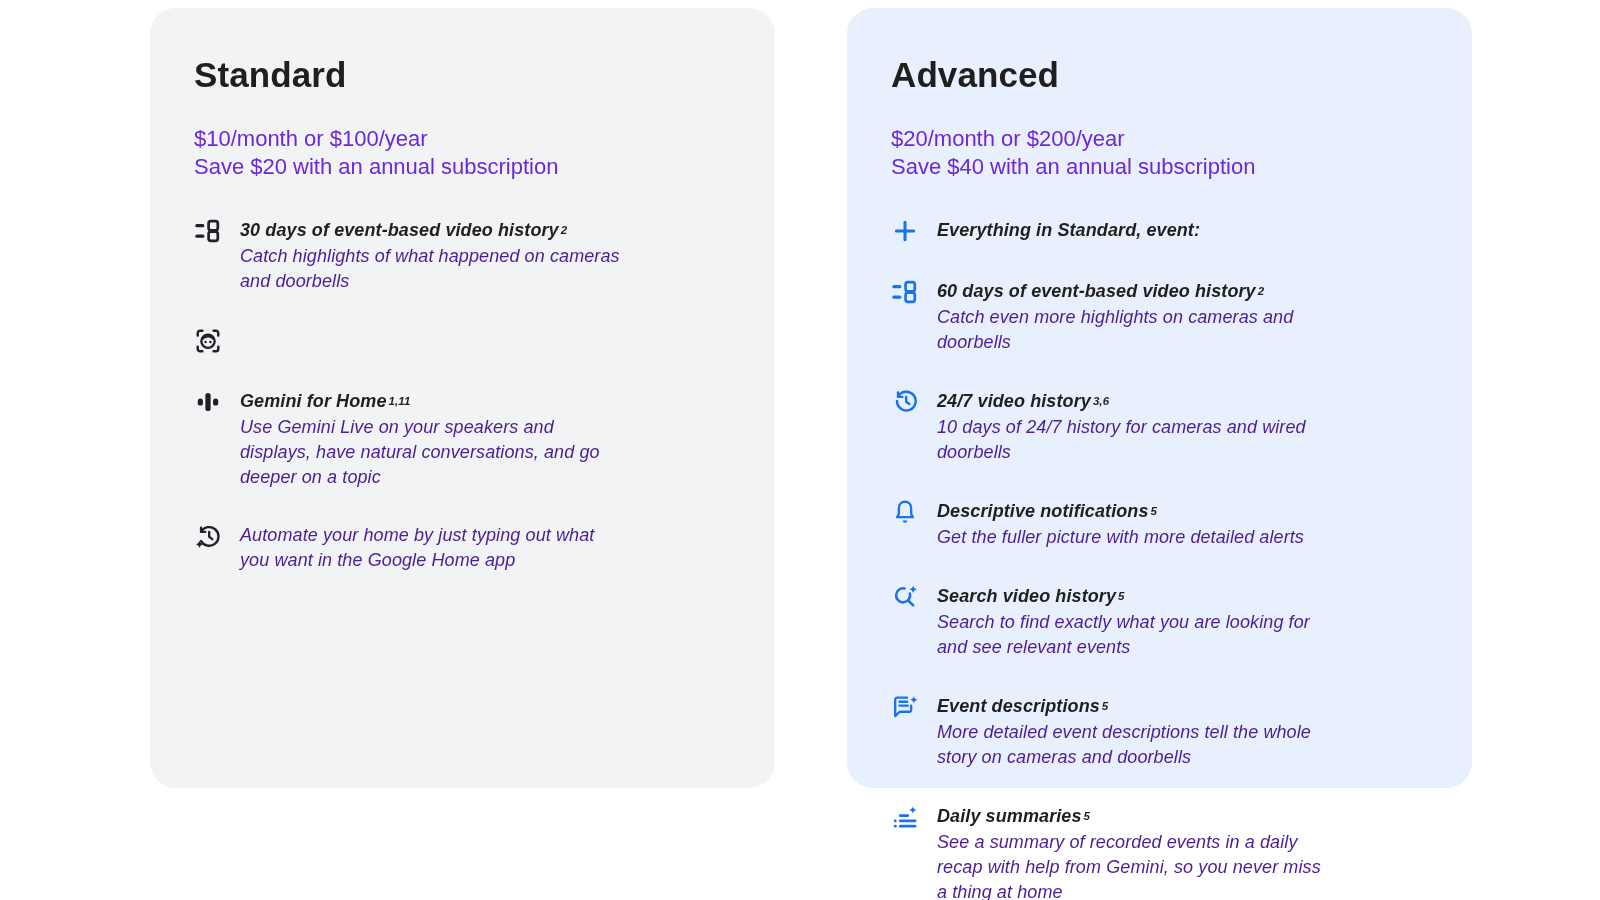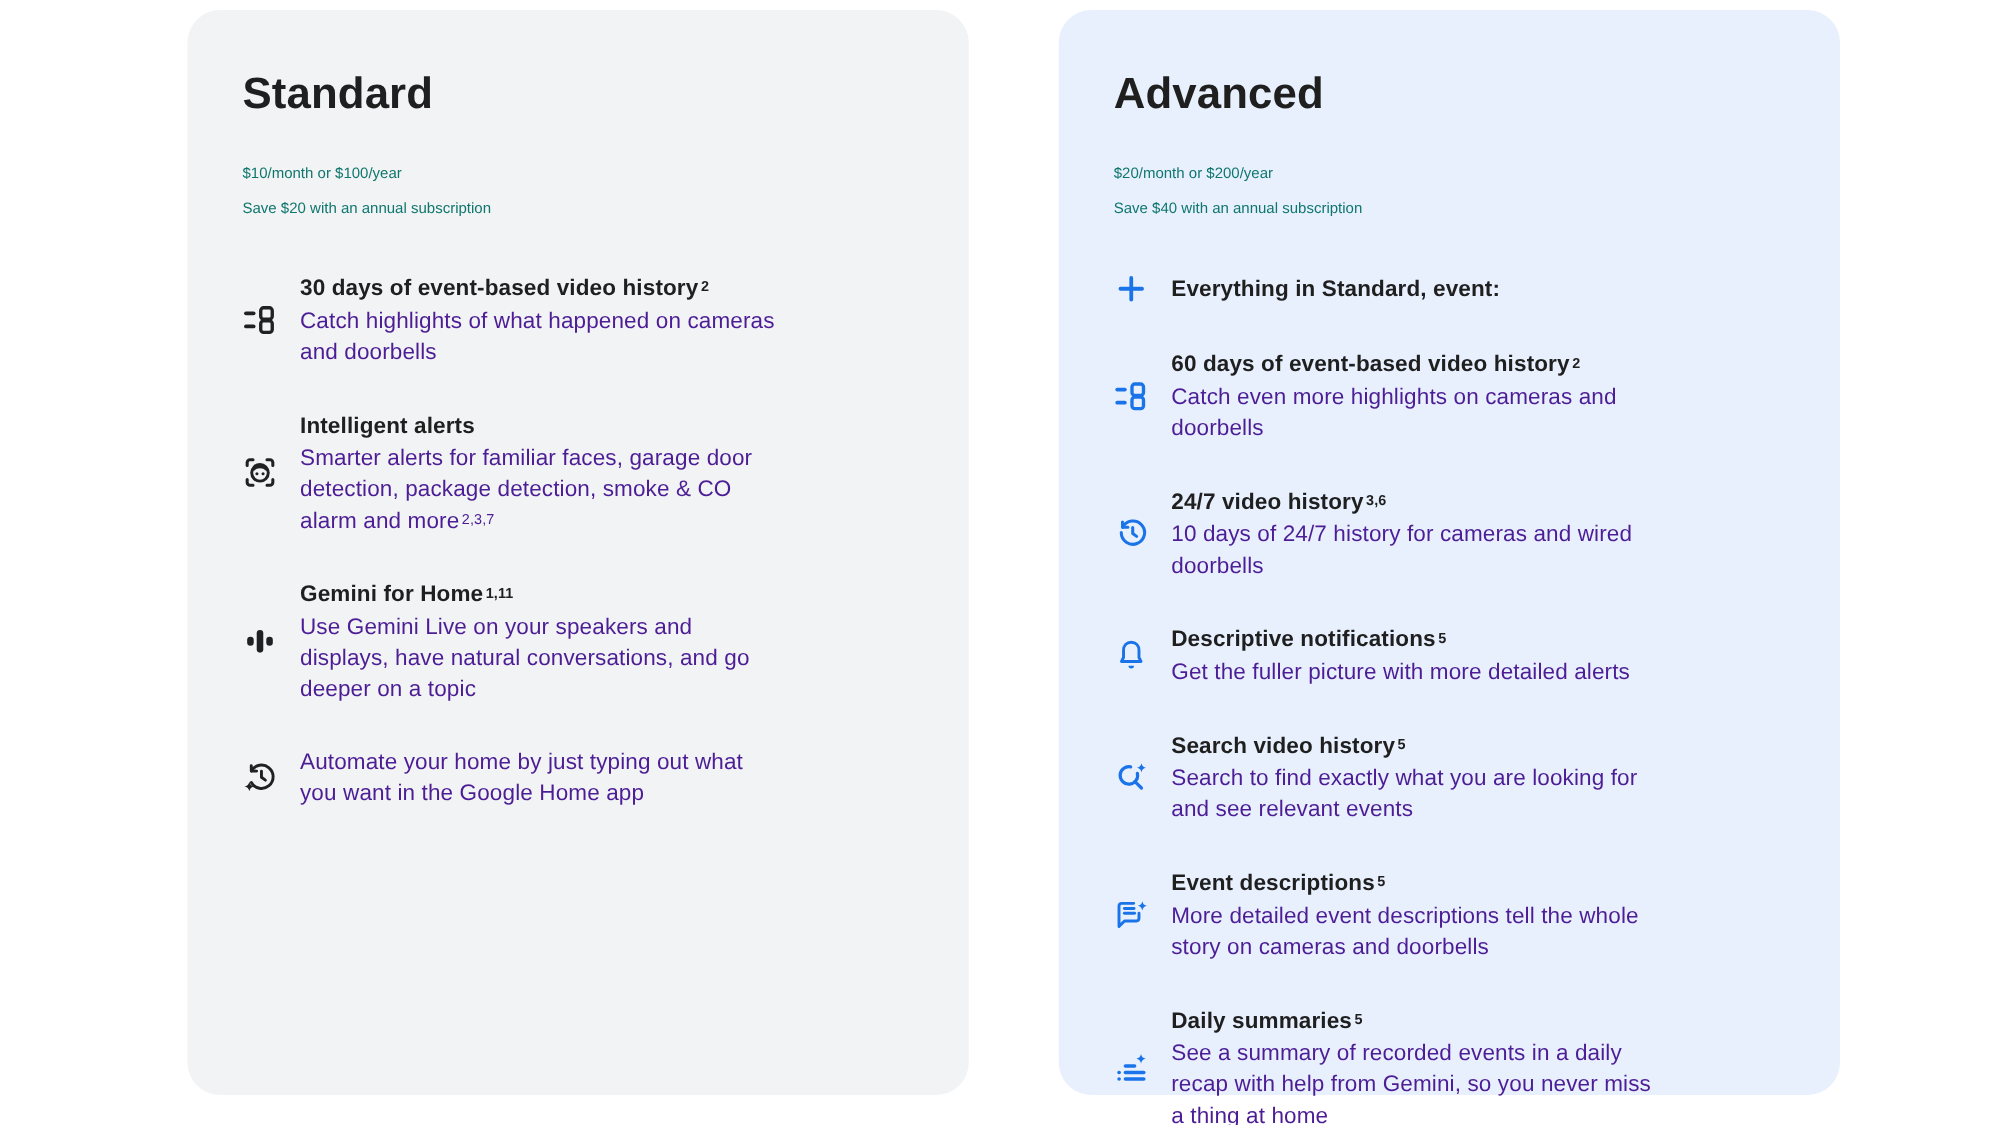--- a/index.html
+++ b/index.html
@@ -12,49 +12,50 @@
     -webkit-font-smoothing: antialiased;
   }
   .cards-row {
     display: flex;
     gap: 28px;
     padding: 8px 0 0 150px;
     align-items: stretch;
   }
   .card {
     width: 625px;
-    height: 868px;
+    height: 780px;
     border-radius: 26px;
     padding: 46px 44px 44px 44px;
     flex-shrink: 0;
   }
   .card--standard { background: #f1f3f4; }
   .card--advanced { background: #e8f0fe; margin-left: 44px; }
   .card-title {
     font-size: 35px;
     line-height: 42px;
     font-weight: 600;
     letter-spacing: 0.1px;
     margin: 0;
     color: #1f1f1f;
   }
   .price-block {
     margin-top: 29px;
-    font-size: 12px;
+    font-size: 22px;
     line-height: 27.5px;
-    color: #0f766e;
+    color: #6d28d9;
   }
   .features {
     margin-top: 37px;
   }
   .feature {
     display: flex;
-    align-items: center;
+    align-items: flex-start;
     gap: 18px;
     margin-bottom: 33px;
+    font-style: italic;
   }
   .feature-icon {
     width: 28px;
     height: 28px;
     flex-shrink: 0;
     margin-top: 0px;
     display: inline-flex;
   }
   .feature-icon svg { width: 100%; height: 100%; }
   .card--standard .feature-icon { color: #202124; }
@@ -117,24 +118,20 @@
             <path d="M3.2,7.2 V5.2 a2,2 0 0 1 2,-2 h2"></path>
             <path d="M16.8,3.2 h2 a2,2 0 0 1 2,2 v2"></path>
             <path d="M20.8,16.8 v2 a2,2 0 0 1 -2,2 h-2"></path>
             <path d="M7.2,20.8 h-2 a2,2 0 0 1 -2,-2 v-2"></path>
             <circle cx="12" cy="12.2" r="5.7" stroke-width="2"></circle>
             <path d="M7.7,9.8 C9.2,7.4 14.8,7.4 16.3,9.8" stroke-width="2"></path>
             <circle cx="9.9" cy="12.8" r="1.05" fill="currentColor" stroke="none"></circle>
             <circle cx="14.1" cy="12.8" r="1.05" fill="currentColor" stroke="none"></circle>
           </svg>
         </span>
-        <div class="feature-text">
-          <div class="feature-title"><span>Intelligent alerts</span></div>
-          <div class="feature-desc"><span>Smarter alerts for familiar faces, garage door detection, package detection, smoke &amp; CO alarm and more</span><span class="sup">2,3,7</span></div>
-        </div>
       </div>
 
       <div class="feature">
         <span class="feature-icon">
           <svg viewBox="0 0 24 24" fill="currentColor">
             <rect x="3.2" y="8.9" width="4.5" height="6.2" rx="2.25"></rect>
             <rect x="9.75" y="4.2" width="4.5" height="15.6" rx="2.25"></rect>
             <rect x="16.3" y="8.9" width="4.5" height="6.2" rx="2.25"></rect>
           </svg>
         </span>

